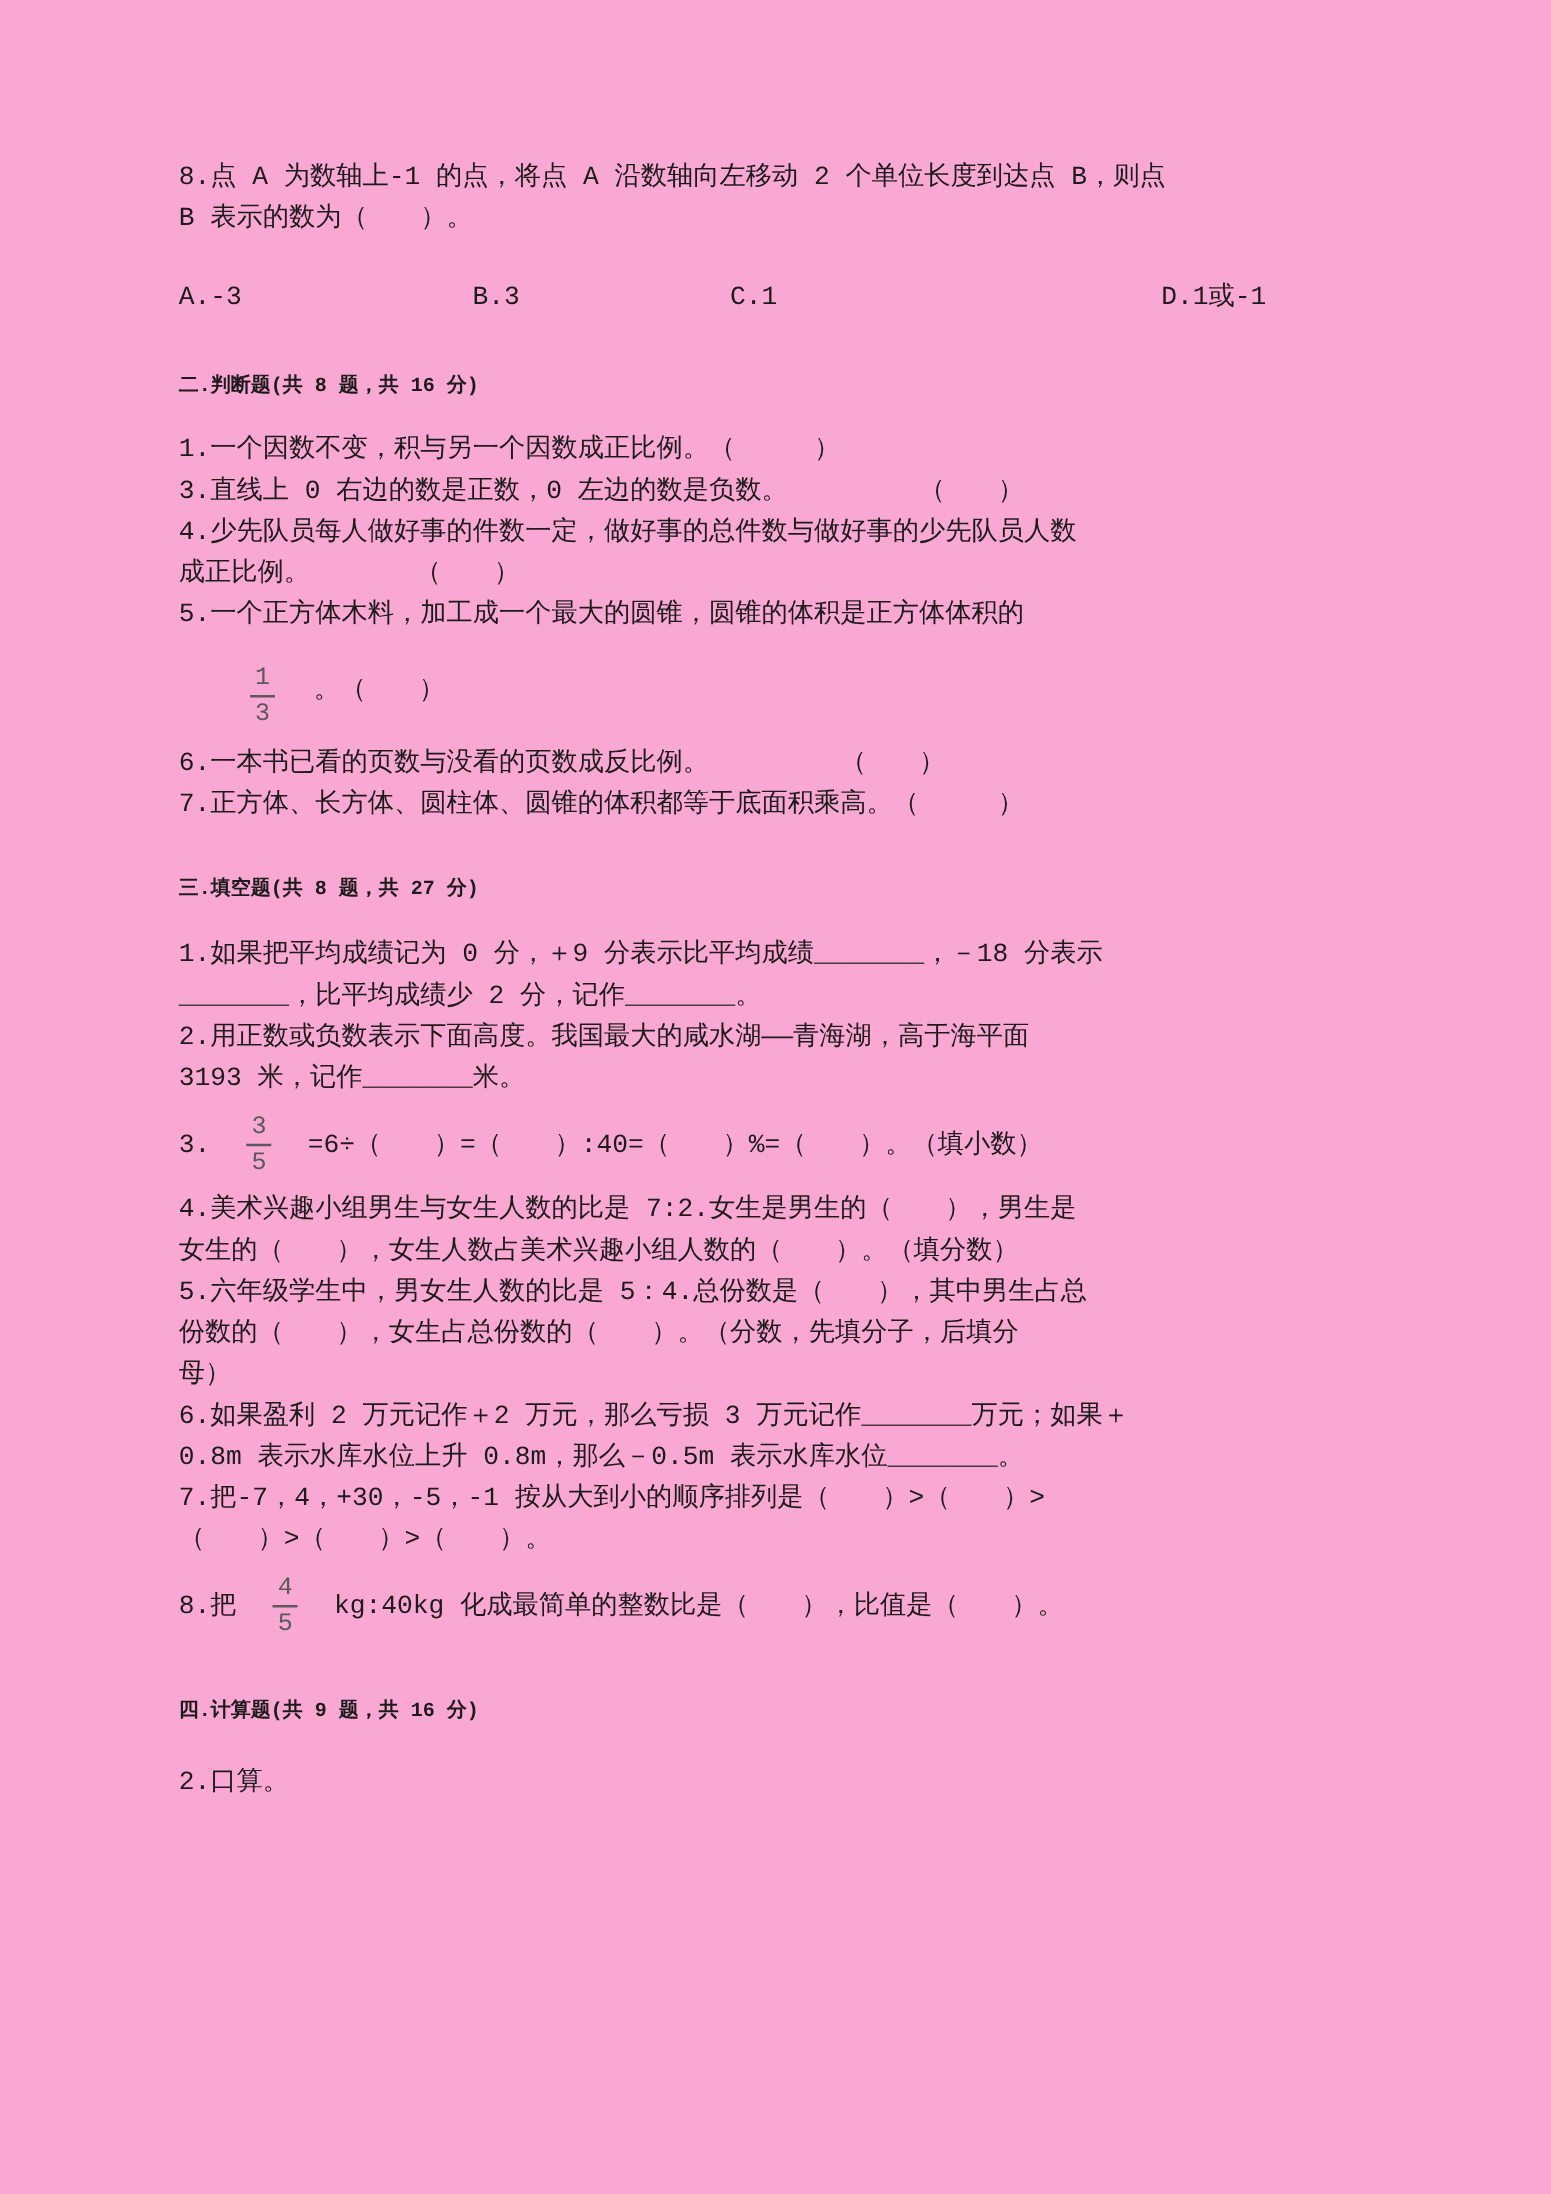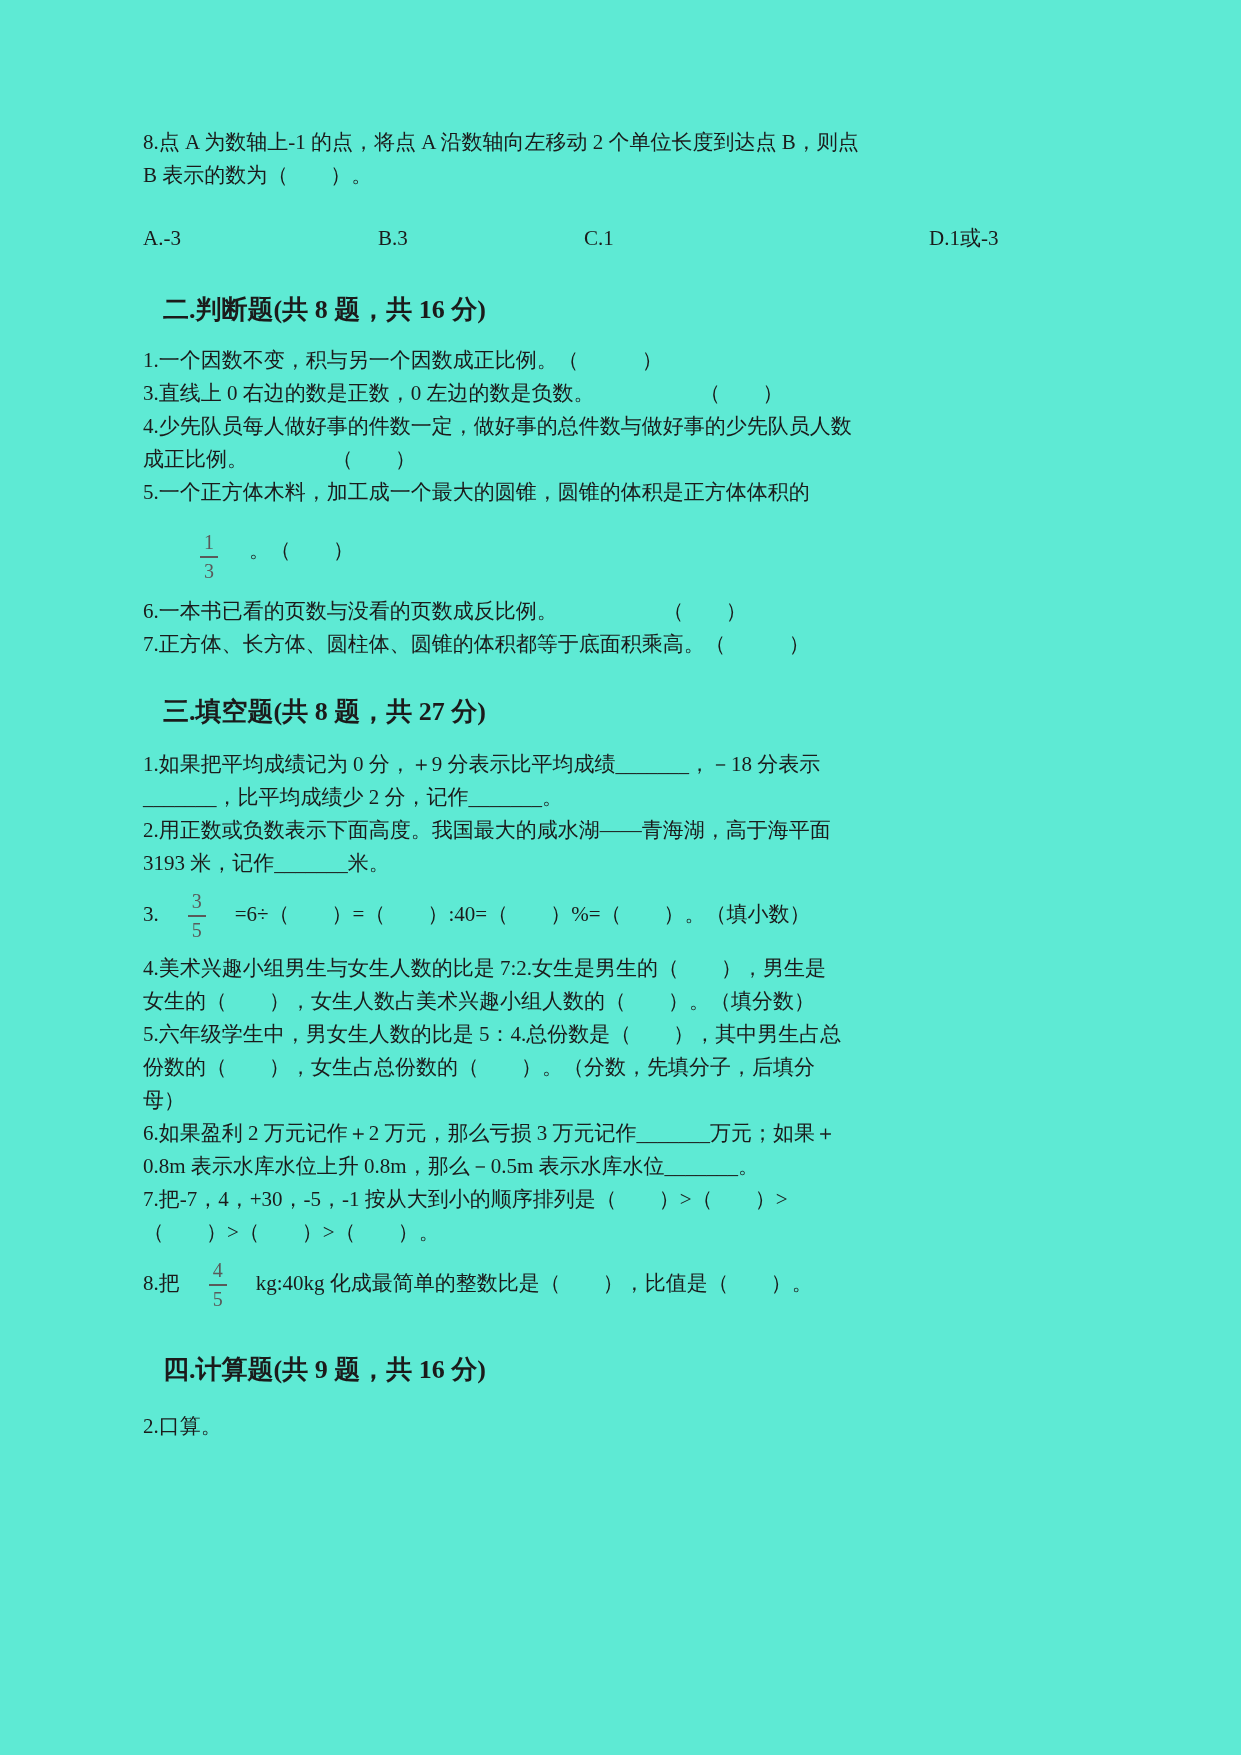--- a/index.html
+++ b/index.html
@@ -1,30 +1,30 @@
 <!DOCTYPE html>
 <html><head>
 <meta charset="utf-8">
 <style>
   html,body{margin:0;padding:0;background:#ffffff;}
   .page{
-    width:1241px;min-height:1755px;background:#5eead4;color:#1b1b1b;
-    font-family:Liberation Serif, serif;
+    width:1241px;min-height:1755px;background:#f9a8d4;color:#1b1b1b;
+    font-family:Liberation Mono, monospace;
     font-size:21px;line-height:33px;
     box-sizing:border-box;padding:126px 60px 95px 143px;
   }
   .content{width:985px;}
   .qtext{margin:0;}
   .options{position:relative;height:33px;margin-top:30px;}
   .options .opt{position:absolute;top:0;white-space:nowrap;}
   .opt-0{left:0;}
   .opt-1{left:235px;}
   .opt-2{left:441px;text-align:right;}
   .opt-3{left:786px;}
-  h2.sec{font-size:26px;font-weight:bold;line-height:33px;margin-left:20px;}
+  h2.sec{font-size:16px;font-weight:bold;line-height:33px;}
   .sec-judge{margin:38px 0 18px;}
   .sec-fill{margin:34px 0 20px;}
   .sec-calc{margin:32px 0 24px;}
   .item{margin:0;}
   .q8-block{margin:0 0 28px 0;}
   .frac{
     display:inline-block;vertical-align:middle;text-align:center;
     color:#5a5a5a;font-size:20px;line-height:1.15;margin:4px 6px;
   }
   .frac .num{display:block;padding:0 4px 2px;}
@@ -39,21 +39,21 @@
 
 <div class="page">
   <div class="content">
 
     <section class="q8-block">
       <p class="qtext"><span>8.点 A 为数轴上-1 的点，将点 A 沿数轴向左移动 2 个单位长度到达点 B，则点</span><br><span>B 表示的数为（　　）。</span></p>
       <div class="options">
         <span class="opt opt-0">A.-3</span>
         <span class="opt opt-1">B.3</span>
         <span class="opt opt-2">C.1</span>
-        <span class="opt opt-3">D.1或-3</span>
+        <span class="opt opt-3">D.1或-1</span>
       </div>
     </section>
 
     <h2 class="sec sec-judge">二.判断题(共 8 题，共 16 分)</h2>
     <div>
         <p class="item">1.一个因数不变，积与另一个因数成正比例。（　　　）</p>
         <p class="item">3.直线上 0 右边的数是正数，0 左边的数是负数。　　　　　（　　）</p>
         <p class="item">4.少先队员每人做好事的件数一定，做好事的总件数与做好事的少先队员人数<br>成正比例。　　　　（　　）</p>
         <p class="item has-frac-line">5.一个正方体木料，加工成一个最大的圆锥，圆锥的体积是正方体体积的<br><span class="frac"><span class="num">1</span><span class="den">3</span></span>　。（　　）</p>
         <p class="item">6.一本书已看的页数与没看的页数成反比例。　　　　　（　　）</p>

